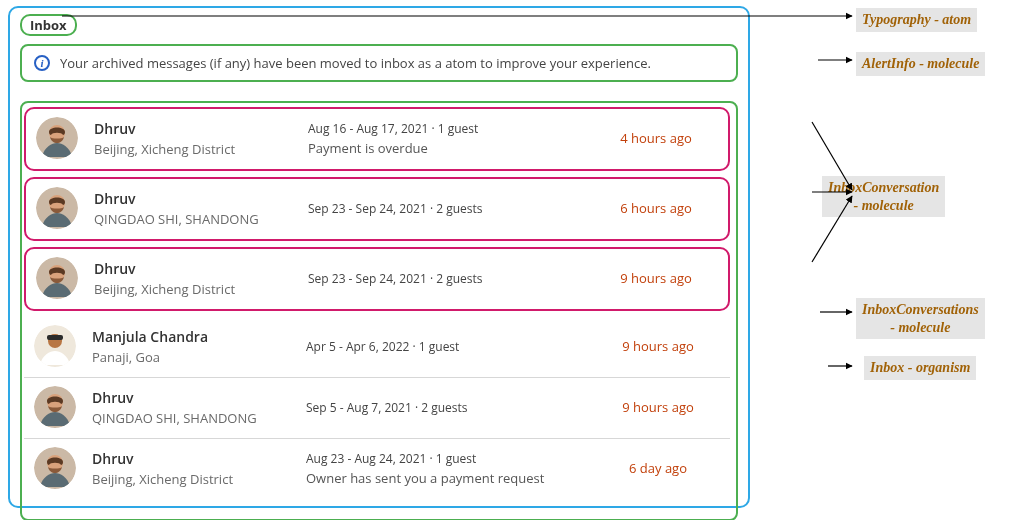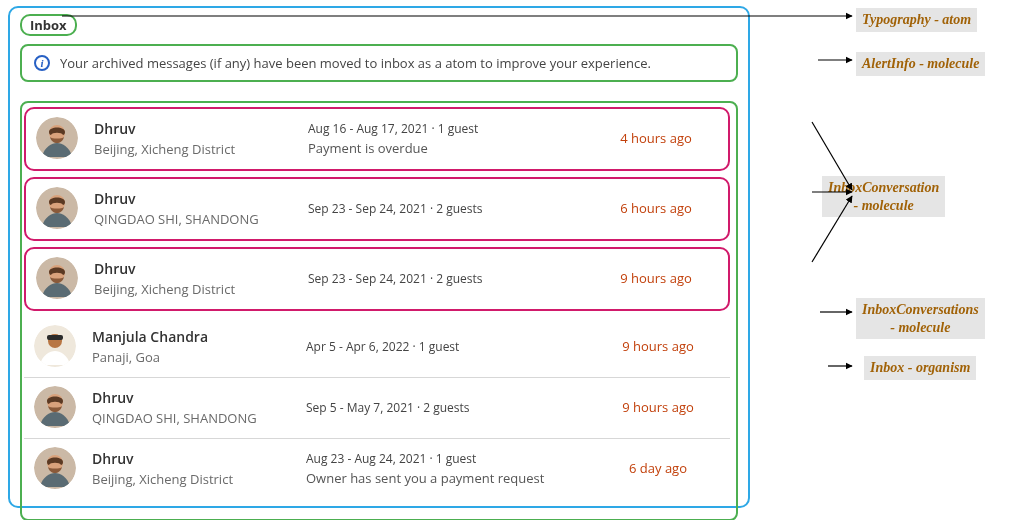--- a/index.html
+++ b/index.html
@@ -222,21 +222,21 @@
             <circle cx="21" cy="16" r="8" fill="#d9a27c"></circle>
             <path d="M13 15c0-6 16-6 16 0 0 2-1 3-2 3-1-3-11-3-12 0-1 0-2-1-2-3z" fill="#5b3a24"></path>
             <path d="M14 20c1 4 4 6 7 6s6-2 7-6c-2 2-12 2-14 0z" fill="#8a5a3a"></path>
           </svg>
         </div>
         <div class="who">
           <div class="name">Dhruv</div>
           <div class="place">QINGDAO SHI, SHANDONG</div>
         </div>
         <div class="mid">
-          <div class="meta">Sep 5 - May 7, 2021  ·  2 guests</div>
+          <div class="meta">Sep 5 - Aug 7, 2021  ·  2 guests</div>
         </div>
         <div class="ago">9 hours ago</div>
       </div>
       <div class="conv">
         <div class="avatar">
           <svg viewBox="0 0 42 42">
             <circle cx="21" cy="21" r="21" fill="#cbb9a6"></circle>
             <path d="M6 40c2-10 10-14 15-14s13 4 15 14z" fill="#5a6b73"></path>
             <circle cx="21" cy="16" r="8" fill="#d9a27c"></circle>
             <path d="M13 15c0-6 16-6 16 0 0 2-1 3-2 3-1-3-11-3-12 0-1 0-2-1-2-3z" fill="#5b3a24"></path>

